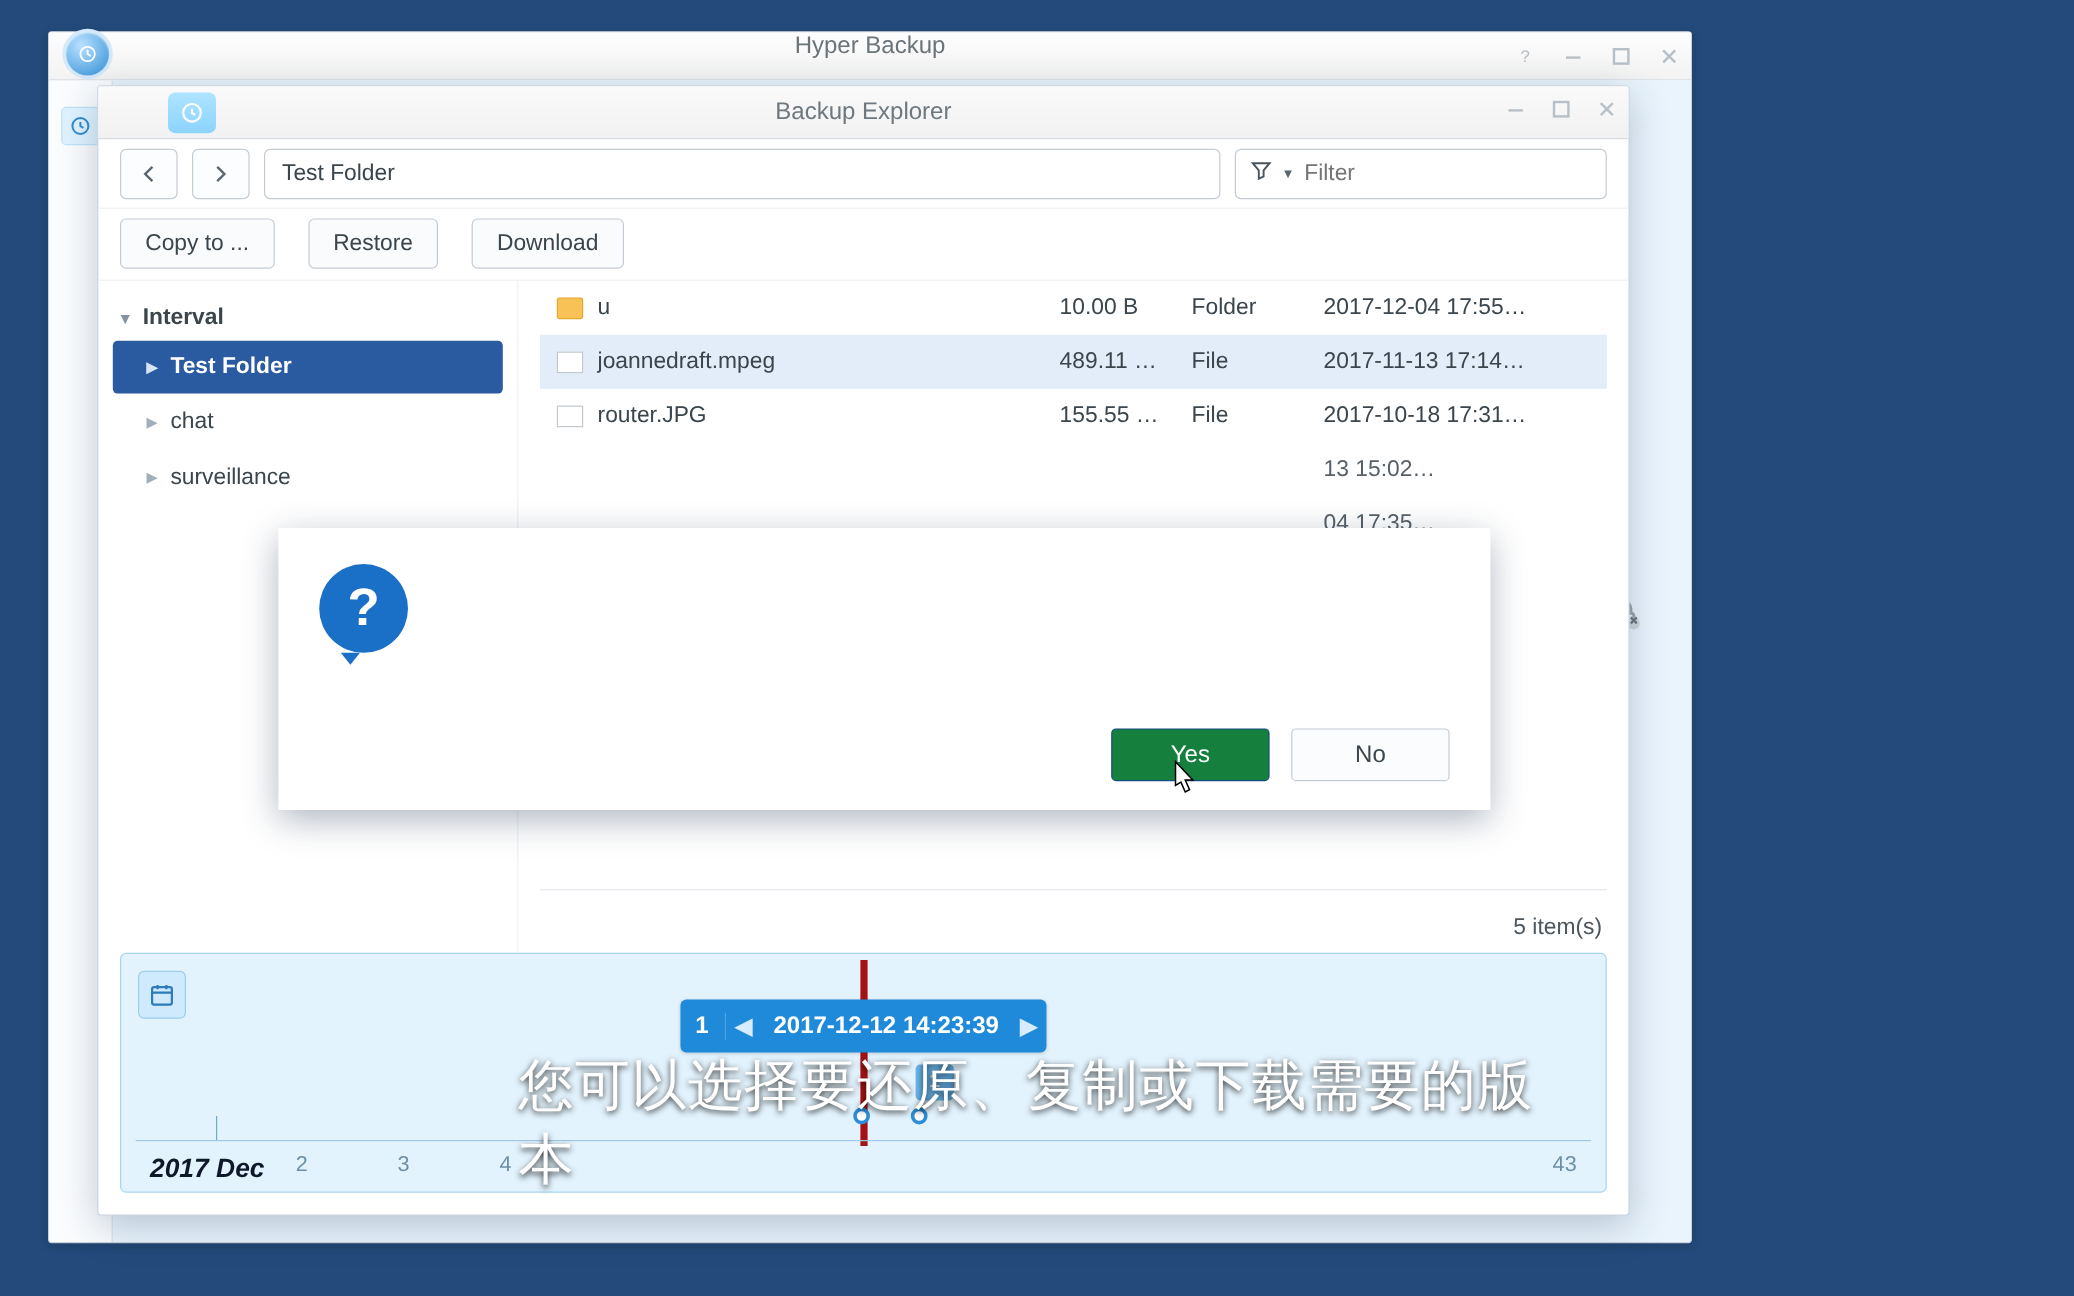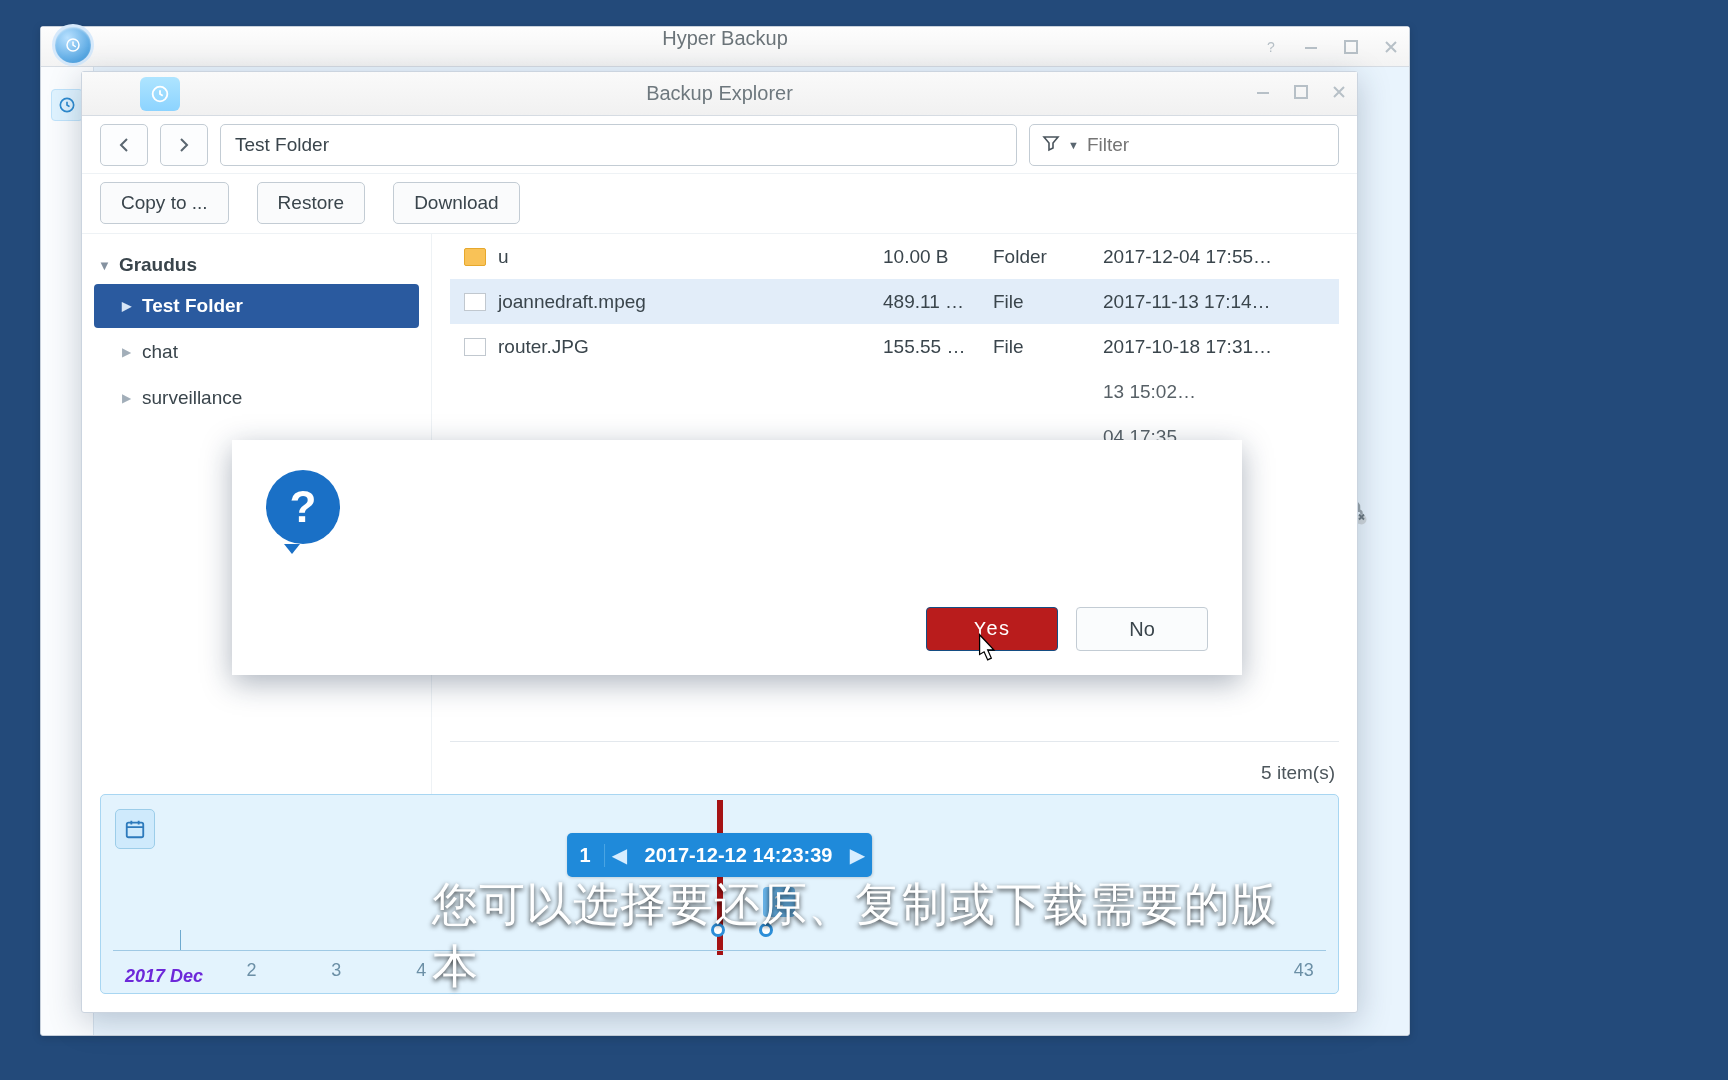--- a/index.html
+++ b/index.html
@@ -126,21 +126,21 @@
   .timeline .marker-line { position:absolute; left:50%; top:5px; bottom:38px; width:6px; background:#a51214; transform:translateX(-3px);}
   .timeline .bubble {
     position:absolute; left:50%; top:38px; transform:translateX(-50%);
     height:44px; background:#1f8ada; border-radius:5px; display:flex; align-items:center; color:#fff; font-size:20px;
     box-shadow:0 1px 3px rgba(0,0,0,.15);
   }
   .bubble .count { width:38px; text-align:center; border-right:1px solid #4ba5e3; font-weight:600;}
   .bubble .nav { width:30px; text-align:center; color:#d7edff;}
   .bubble .ts { padding:0 10px; font-weight:600;}
   .timeline .tickstrip { position:absolute; left:12px; right:12px; bottom:0; height:60px;}
-  .timeline .year { position:absolute; left:24px; bottom:6px; color:#6d28d9; font-size:18px; font-style:italic; font-weight:600;}
+  .timeline .year { position:absolute; left:24px; bottom:6px; color:#0f172a; font-size:22px; font-style:italic; font-weight:600;}
   .timeline .ticknum { position:absolute; bottom:12px; color:#6b8fa6; font-size:18px;}
   .timeline .badge1 {
     position:absolute; left:53.5%; top:92px; width:32px; height:30px; background:#67b3e8; color:#fff;
     border-radius:4px; display:flex; align-items:center; justify-content:center; font-weight:600;
   }
   .timeline .dot { position:absolute; width:14px; height:14px; background:#fff; border:3px solid #2c8ed8; border-radius:50%;}
 
   
   .dialog {
     position:absolute; left:232px; top:440px; width:1010px; height:235px;
@@ -156,21 +156,21 @@
   .dialog .qicon:after{
     content:''; position:absolute; bottom:-10px; left:18px;
     border-width:10px 8px 0 8px; border-style:solid; border-color:#1a70c6 transparent transparent transparent;
   }
   .dialog .msg { font-size:21px; color:#4a5156; line-height:1.7;}
   .dialog .btns { position:absolute; bottom:24px; right:34px; display:flex; gap:18px;}
   .dialog .btn {
     width:132px; height:44px; border:1px solid #c3ccd4; border-radius:4px; background:#fafcfd;
     display:flex; align-items:center; justify-content:center; font-size:20px; color:#3a454c;
   }
-  .dialog .btn.primary { background:#b91c1c; border-color:#144d83; color:#fff; font-weight:500;font-family:Liberation Mono, monospace;}
+  .dialog .btn.primary { background:#15803d; border-color:#144d83; color:#fff; font-weight:500;}
 
   
   .cursor {
     position:absolute; z-index:200; left:970px; top:632px; pointer-events:none;
   }
   .cursor svg { width:30px; height:36px;}
 
   
   .subtitle {
     position:absolute; left:50%; transform:translateX(-50%); bottom:82px;
@@ -285,21 +285,21 @@
   <div class="be-toolbar2">
     <div class="tb-btn">Copy to ...</div>
     <div class="tb-btn">Restore</div>
     <div class="tb-btn">Download</div>
   </div>
 
   <div class="be-content">
     <div class="tree">
       <div class="tree-root">
         <span class="tri">▼</span>
-        <span>Graudus</span>
+        <span>Interval</span>
       </div>
       <div class="tree-item selected">
         <span class="caret">▶</span>
         <span>Test Folder</span>
       </div>
       <div class="tree-item">
         <span class="caret">▶</span>
         <span>chat</span>
       </div>
       <div class="tree-item">

